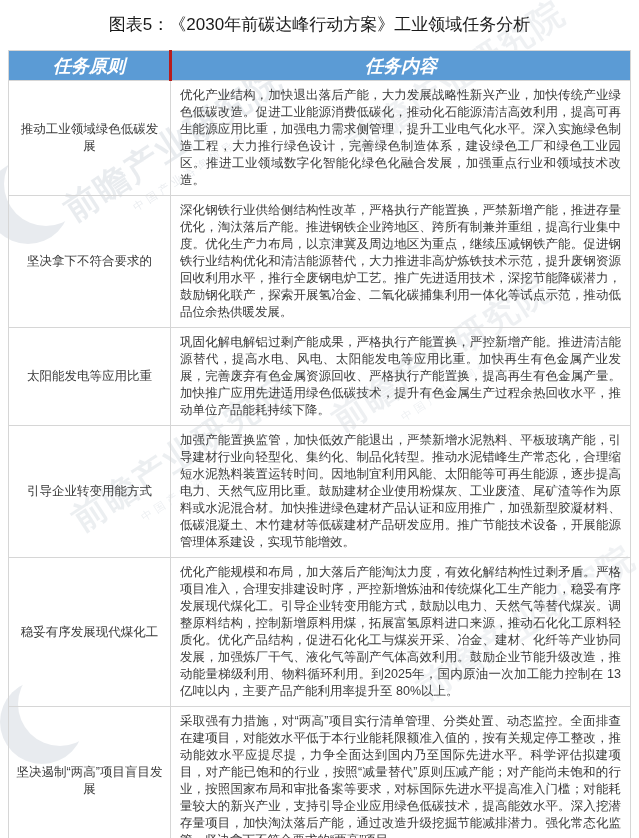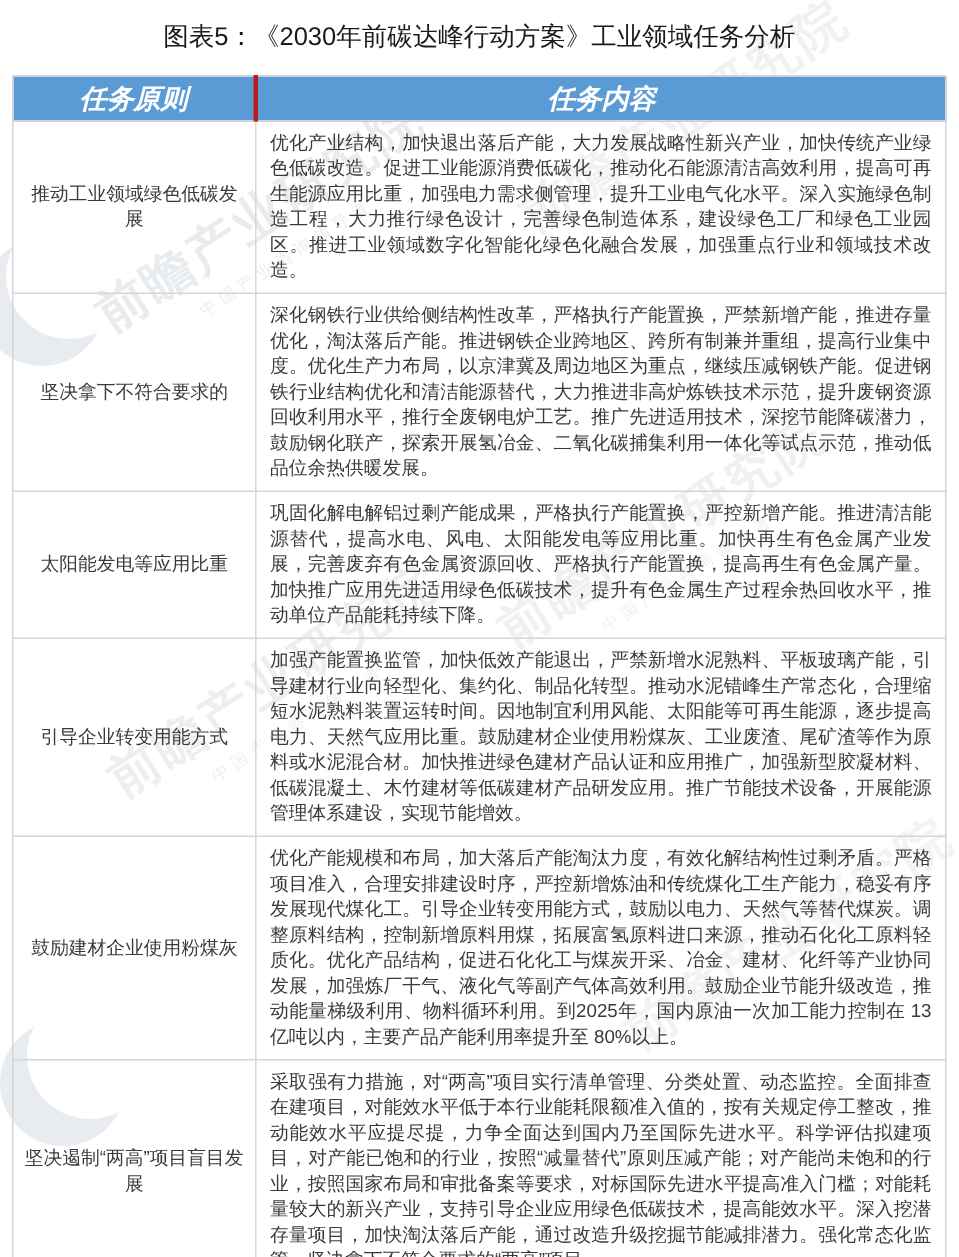--- a/index.html
+++ b/index.html
@@ -139,21 +139,21 @@
         </tr>
         <tr>
           <td class="cell-principle">太阳能发电等应用比重</td>
           <td class="cell-content">巩固化解电解铝过剩产能成果，严格执行产能置换，严控新增产能。推进清洁能源替代，提高水电、风电、太阳能发电等应用比重。加快再生有色金属产业发展，完善废弃有色金属资源回收、严格执行产能置换，提高再生有色金属产量。加快推广应用先进适用绿色低碳技术，提升有色金属生产过程余热回收水平，推动单位产品能耗持续下降。</td>
         </tr>
         <tr>
           <td class="cell-principle">引导企业转变用能方式</td>
           <td class="cell-content">加强产能置换监管，加快低效产能退出，严禁新增水泥熟料、平板玻璃产能，引导建材行业向轻型化、集约化、制品化转型。推动水泥错峰生产常态化，合理缩短水泥熟料装置运转时间。因地制宜利用风能、太阳能等可再生能源，逐步提高电力、天然气应用比重。鼓励建材企业使用粉煤灰、工业废渣、尾矿渣等作为原料或水泥混合材。加快推进绿色建材产品认证和应用推广，加强新型胶凝材料、低碳混凝土、木竹建材等低碳建材产品研发应用。推广节能技术设备，开展能源管理体系建设，实现节能增效。</td>
         </tr>
         <tr>
-          <td class="cell-principle">鼓励建材企业使用粉煤灰</td>
+          <td class="cell-principle">稳妥有序发展现代煤化工</td>
           <td class="cell-content">优化产能规模和布局，加大落后产能淘汰力度，有效化解结构性过剩矛盾。严格项目准入，合理安排建设时序，严控新增炼油和传统煤化工生产能力，稳妥有序发展现代煤化工。引导企业转变用能方式，鼓励以电力、天然气等替代煤炭。调整原料结构，控制新增原料用煤，拓展富氢原料进口来源，推动石化化工原料轻质化。优化产品结构，促进石化化工与煤炭开采、冶金、建材、化纤等产业协同发展，加强炼厂干气、液化气等副产气体高效利用。鼓励企业节能升级改造，推动能量梯级利用、物料循环利用。到2025年，国内原油一次加工能力控制在 13 亿吨以内，主要产品产能利用率提升至 80%以上。</td>
         </tr>
         <tr>
           <td class="cell-principle">坚决遏制“两高”项目盲目发展</td>
           <td class="cell-content">采取强有力措施，对“两高”项目实行清单管理、分类处置、动态监控。全面排查在建项目，对能效水平低于本行业能耗限额准入值的，按有关规定停工整改，推动能效水平应提尽提，力争全面达到国内乃至国际先进水平。科学评估拟建项目，对产能已饱和的行业，按照“减量替代”原则压减产能；对产能尚未饱和的行业，按照国家布局和审批备案等要求，对标国际先进水平提高准入门槛；对能耗量较大的新兴产业，支持引导企业应用绿色低碳技术，提高能效水平。深入挖潜存量项目，加快淘汰落后产能，通过改造升级挖掘节能减排潜力。强化常态化监管，坚决拿下不符合要求的“两高”项目。</td>
         </tr>
       </tbody>
     </table>
 
   </div>

